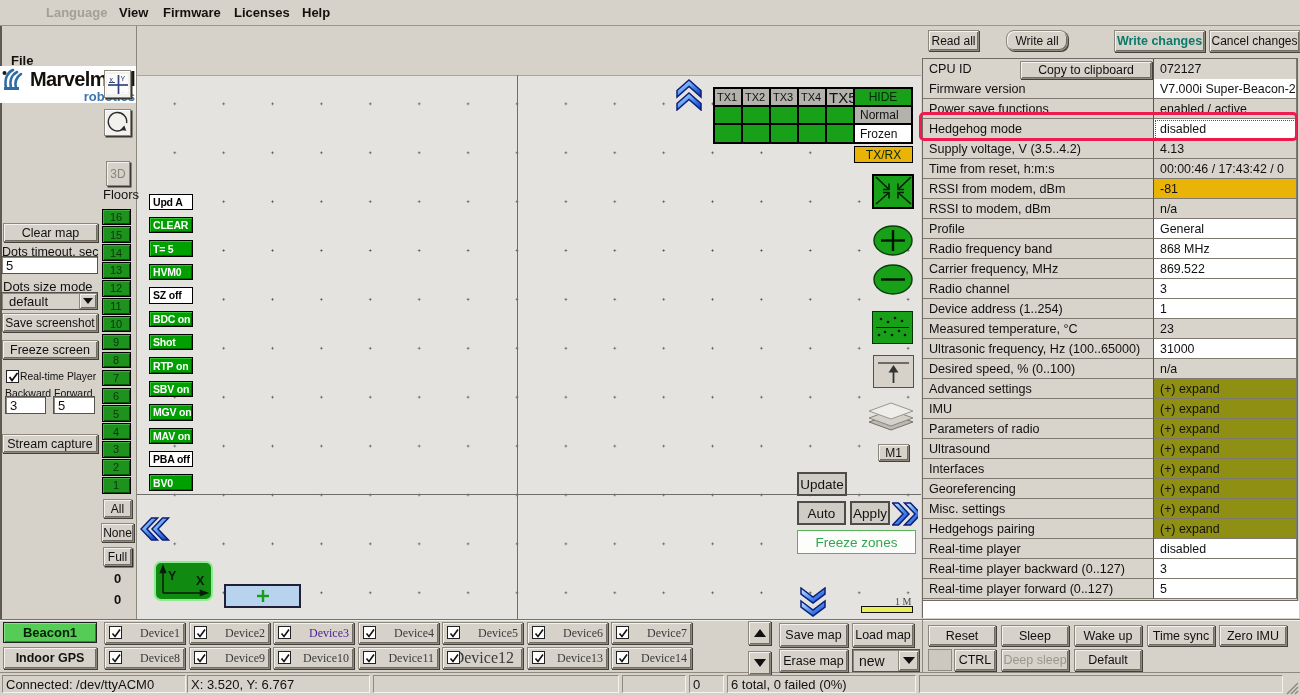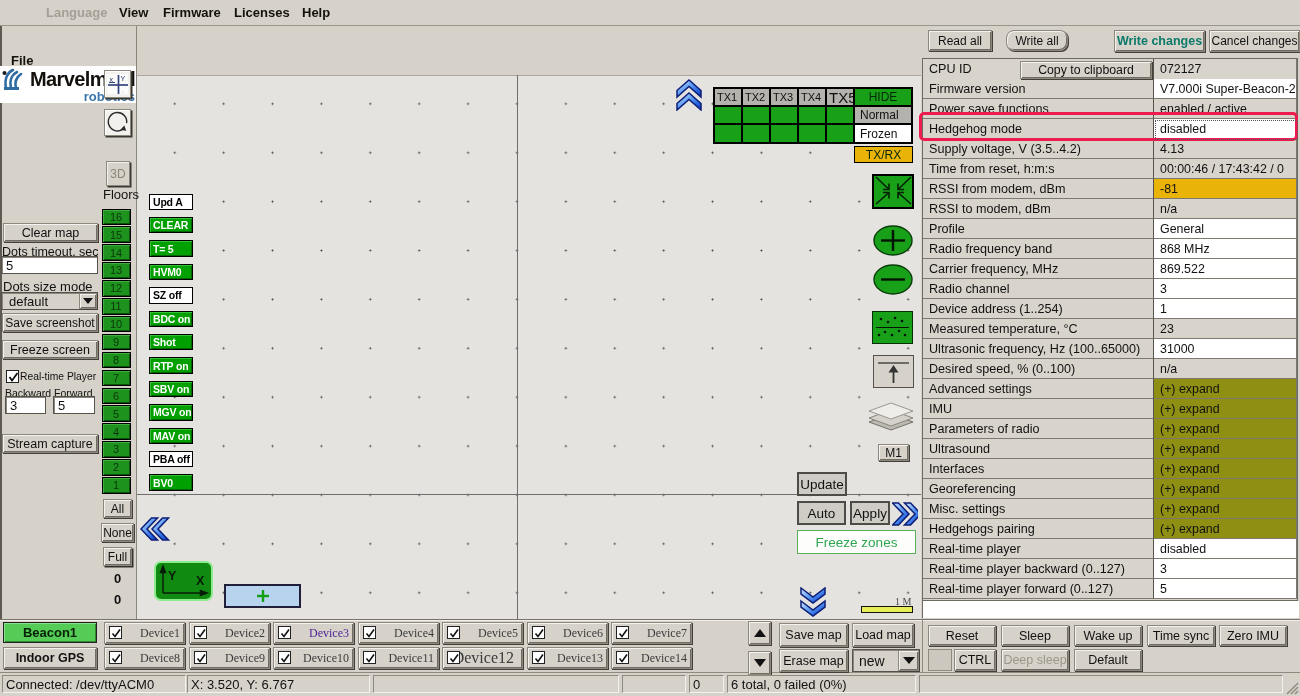--- a/index.html
+++ b/index.html
@@ -316,21 +316,21 @@
 <div class="abs" style="left:224px;top:584px;width:77px;height:24px;background:#b7d3ee;border:2px solid #20203a;box-sizing:border-box;display:flex;align-items:center;justify-content:center;">
   <svg width="12" height="12">
       <line x1="0" y1="6" x2="12" y2="6" stroke="#14a014" stroke-width="2.4"></line>
       <line x1="6" y1="0" x2="6" y2="12" stroke="#14a014" stroke-width="2.4"></line>
     </svg>
 </div>
 
 <div class="abs" style="left:895px;top:596px;font-size:10px;color:#4a4a4a;font-family:'Liberation Serif',serif;">1 M</div>
 <div class="abs" style="left:861px;top:606px;width:52px;height:7px;background:#e8ee58;border:1.5px solid #111;box-sizing:border-box;"></div>
 
-<div class="btn" style="left:928px;top:30px;width:64px;height:21px;font-size:12px;">Read all</div>
+<div class="btn" style="left:928px;top:30px;width:51px;height:21px;font-size:12px;">Read all</div>
 <div class="btn" style="left:1006px;top:30px;width:62px;height:21px;font-size:12px;border-radius:8px;">Write all</div>
 <div class="btn" style="left:1114px;top:30px;width:91px;height:22px;font-weight:bold;color:#0c7a6a;font-size:12.5px;">Write changes</div>
 <div class="btn" style="left:1209px;top:30px;width:91px;height:22px;font-size:12px;">Cancel changes</div>
 
 <div id="ptable">
     <div class="abs" style="left:922px;top:58px;width:376px;height:543px;border:1px solid #6e6a62;box-sizing:border-box;background:#d8d4cc;"></div>
     <div class="cell" style="left:923px;top:59px;width:231px;height:21px;padding-left:6px;border-right-color:#55524b;">CPU ID</div>
     <div class="cell" style="left:1154px;top:59px;width:143px;height:21px;padding-left:6px;background:#d8d4cc;font-size:12.4px;">072127</div>
     <div class="cell" style="left:923px;top:79px;width:231px;height:20px;padding-left:6px;border-right-color:#55524b;">Firmware version</div>
     <div class="cell" style="left:1154px;top:79px;width:143px;height:20px;padding-left:6px;background:#fff;font-size:12.4px;">V7.000i Super-Beacon-2</div>

